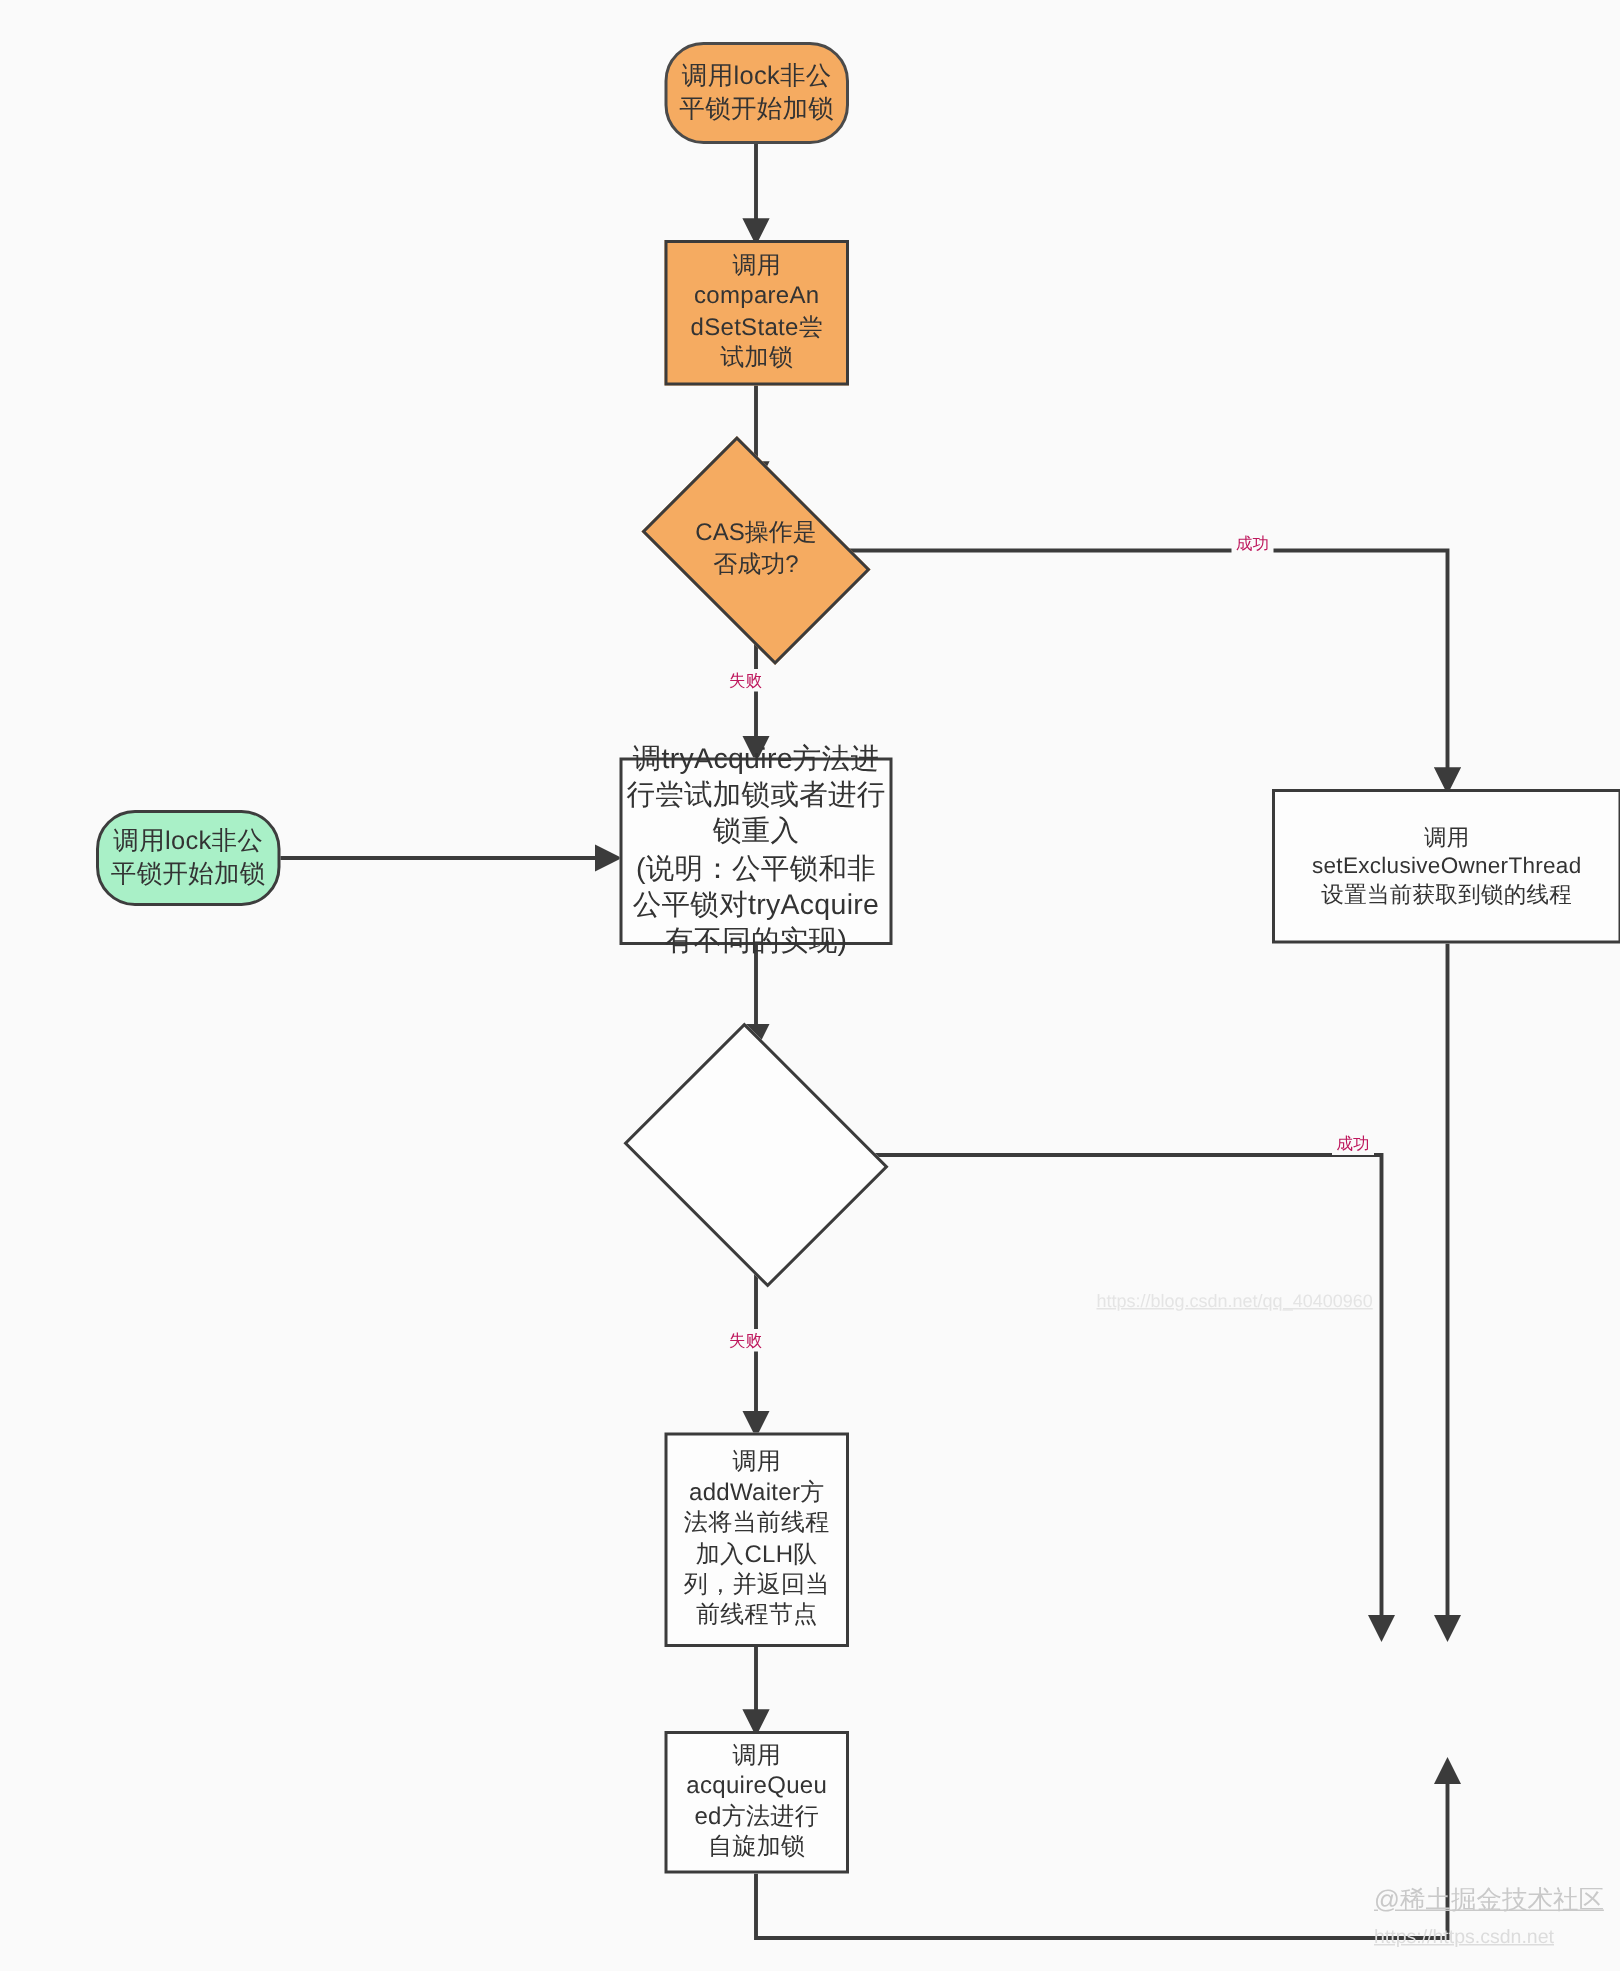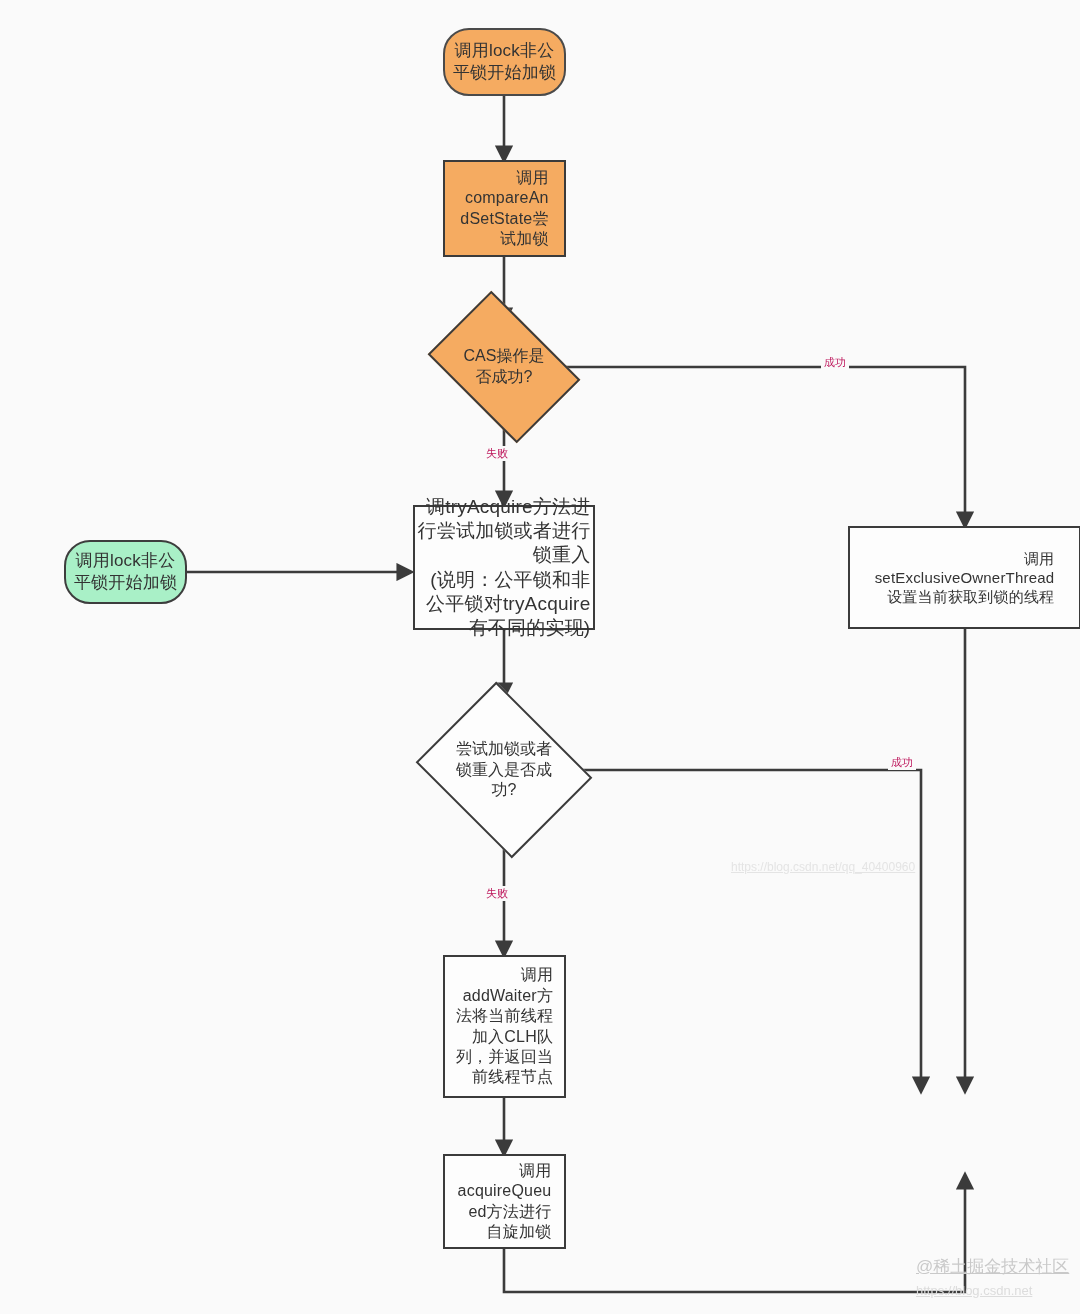--- a/index.html
+++ b/index.html
@@ -50,21 +50,20 @@
   }
   .terminal.orange { background: #f5ab61; border-color: #4a4a4a; }
   .terminal.green  { background: #a9f0c7; border-color: #3d3d3d; }
   .terminal.white  { background: #fdfdfd; border-color: #3d3d3d; }
 
   
   .process {
     border: 2.5px solid #3b3b3b;
     background: #fdfdfd;
     font-size: 16px;
-    text-align: right;
   }
   .process.orange { background: #f5ab61; }
 
   
   .decision {
     position: absolute;
     display: flex;
     align-items: center;
     justify-content: flex-end;
   }
@@ -168,23 +167,20 @@
 
   <div class="node terminal green" style="left:33px; top:540px; width:123px; height:64px;">调用lock非公
 平锁开始加锁</div>
 
   <div class="node process" style="left:817px; top:526px; width:233px; height:103px; font-size:15px;">调用
 setExclusiveOwnerThread
 设置当前获取到锁的线程</div>
 
   <div class="decision" style="left:405px; top:697px; width:136px; height:146px;">
     <div class="dia-shape" style="inset:16px 0;"></div>
-    <div class="dia-text" style="width:120%;">尝试加锁或者
-锁重入是否成
-功?</div>
   </div>
 
   <div class="node process" style="left:412px; top:955px; width:123px; height:143px;">调用
 addWaiter方
 法将当前线程
 加入CLH队
 列，并返回当
 前线程节点</div>
 
   <div class="node process" style="left:412px; top:1154px; width:123px; height:95px;">调用
@@ -198,15 +194,15 @@
   <div class="edge-label" style="left:452px; top:446px;">失败</div>
 
   <div class="edge-label" style="left:857px; top:755px;">成功</div>
 
   <div class="edge-label" style="left:452px; top:886px;">失败</div>
 
   <div class="watermark url-mid" style="left:700px; top:860px;">https://blog.csdn.net/qq_40400960</div>
 
   <div class="watermark brand" style="left:885px; top:1255px;">@稀土掘金技术社区</div>
 
-  <div class="watermark url" style="left:885px; top:1283px;">https://blog.csdn.net</div>
+  <div class="watermark url" style="left:885px; top:1283px;">https://https.csdn.net</div>
 
 </div>
 
 </body></html>

